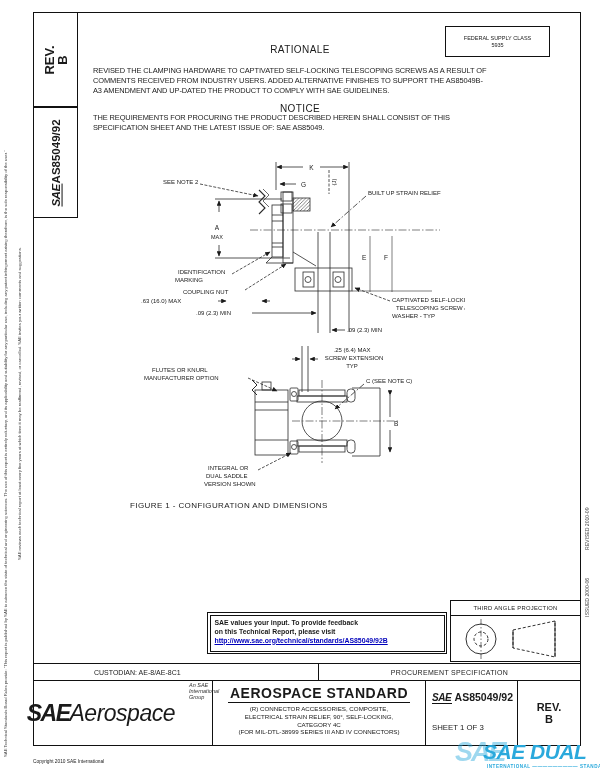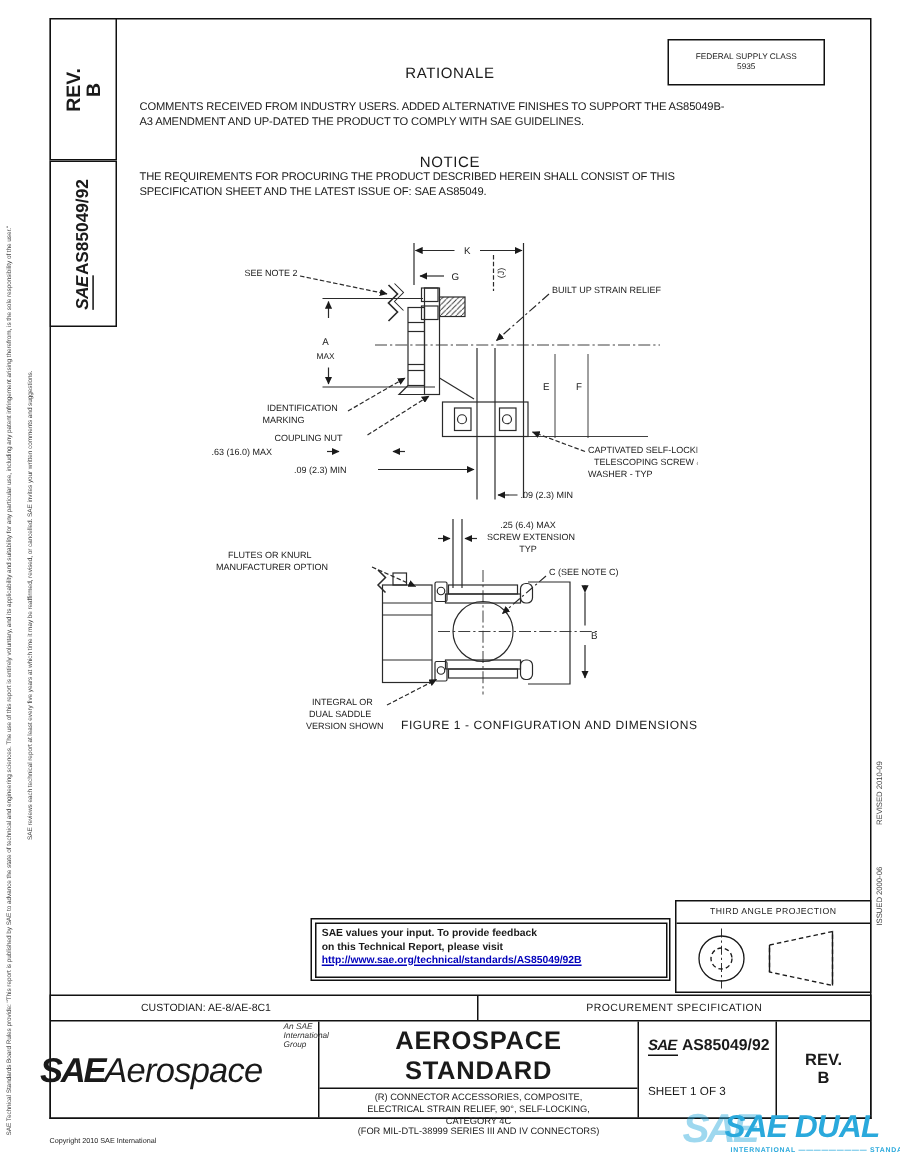--- a/index.html
+++ b/index.html
@@ -11,37 +11,37 @@
   .frame{left:33px;top:12px;width:548px;height:734px;border:1px solid #111;box-sizing:border-box;}
   .box{border:1px solid #111;box-sizing:border-box;background:#fff;}
   .revbox{left:33px;top:12px;width:45px;height:95px;display:flex;align-items:center;justify-content:center;}
   .revbox .rot{transform:rotate(-90deg);text-align:center;font-weight:bold;font-size:13px;line-height:13px;}
   .asbox{left:33px;top:107px;width:45px;height:111px;display:flex;align-items:center;justify-content:center;}
   .asbox .rot{transform:rotate(-90deg);white-space:nowrap;font-size:11.5px;font-weight:bold;}
   .saeglyph{font-style:italic;font-weight:bold;letter-spacing:-0.5px;border-bottom:1.5px solid #111;padding-right:1px;}
   .fscbox{left:445px;top:26px;width:105px;height:31px;display:flex;flex-direction:column;align-items:center;justify-content:center;font-size:5.5px;line-height:7px;text-align:center;}
   .heading{left:90px;width:420px;text-align:center;font-size:10px;font-weight:normal;letter-spacing:0.4px;}
   .bodytext{left:93px;font-size:7.45px;line-height:10px;white-space:nowrap;letter-spacing:-0.1px;}
-  .caption{left:130px;top:479px;width:335px;text-align:right;font-size:8px;letter-spacing:0.4px;}
+  .caption{left:130px;top:501px;width:335px;text-align:left;font-size:8px;letter-spacing:0.4px;}
   .fbouter{left:207px;top:612px;width:240px;height:42px;border:1.5px solid #111;box-sizing:border-box;padding:1.5px;}
   .fbinner{border:1.5px solid #111;box-sizing:border-box;width:100%;height:100%;padding:2px 4px;font-size:6.9px;font-weight:bold;line-height:9px;}
   .fbinner a{color:#0000bb;}
   .projbox{left:450px;top:600px;width:131px;height:62px;}
   .projhead{border-bottom:1px solid #111;height:14px;line-height:14px;text-align:center;font-size:5.8px;letter-spacing:0.3px;}
   .custrow{left:33px;top:663px;width:548px;height:18px;display:flex;border:1px solid #111;box-sizing:border-box;font-size:7px;}
   .custcell{width:285px;border-right:1px solid #111;box-sizing:border-box;display:flex;align-items:center;padding-left:60px;}
   .proccell{flex:1;display:flex;align-items:center;justify-content:center;letter-spacing:0.3px;}
   .titleblock{left:33px;top:681px;width:548px;height:65px;display:flex;border:1px solid #111;border-top:none;box-sizing:border-box;}
   .logocell{width:179px;border-right:1px solid #111;box-sizing:border-box;display:flex;flex-direction:row;align-items:center;justify-content:center;}
   .logoline{font-size:23px;line-height:23px;white-space:nowrap;}
   .logoline .sae{font-style:italic;font-weight:bold;letter-spacing:-1.5px;}
   .logoline .aero{font-style:italic;font-weight:normal;letter-spacing:-0.5px;}
   .tagline{font-size:5.5px;font-style:italic;color:#333;align-self:flex-start;margin-left:14px;margin-top:1px;}
   .subjcell{width:213px;border-right:1px solid #111;box-sizing:border-box;text-align:center;padding-top:3px;}
-  .astitle{font-size:17px;font-weight:bold;letter-spacing:0.5px;display:inline-block;border-bottom:1.5px solid #111;padding:0 2px 1px 2px;}
+  .astitle{font-size:14px;font-weight:bold;letter-spacing:0.5px;display:inline-block;border-bottom:1.5px solid #111;padding:0 2px 1px 2px;}
   .subjlines{font-size:6.2px;line-height:7.8px;margin-top:2px;}
   .doccell{width:92px;border-right:1px solid #111;box-sizing:border-box;padding:10px 0 0 6px;}
   .docnum{font-size:10.5px;font-weight:bold;white-space:nowrap;}
   .docnum .saeglyph{font-size:10px;}
   .sheet{font-size:7.8px;margin-top:20px;}
   .revcell{flex:1;display:flex;flex-direction:column;align-items:center;justify-content:center;font-weight:bold;}
   .revcell .rl{font-size:11px;line-height:12px;}
   .copyright{left:33px;top:748px;width:560px;font-size:4.8px;line-height:5.7px;white-space:pre;color:#222;}
   .wm{color:#2aa9dc;}
   .wmbrand{left:483px;top:740px;font-size:21px;font-weight:bold;font-style:italic;letter-spacing:-0.5px;white-space:nowrap;}
@@ -73,20 +73,21 @@
   </div>
 </div>
 
 <div class="abs box fscbox">
   <div>FEDERAL SUPPLY CLASS</div>
   <div>5935</div>
 </div>
 
 <div class="abs heading" style="top:44px;">RATIONALE</div>
 <div class="abs bodytext" style="top:66px;">
+  <div>REVISED THE CLAMPING HARDWARE TO CAPTIVATED SELF-LOCKING TELESCOPING SCREWS AS A RESULT OF</div>
   <div>COMMENTS RECEIVED FROM INDUSTRY USERS.  ADDED ALTERNATIVE FINISHES TO SUPPORT THE AS85049B-</div>
   <div>A3 AMENDMENT AND UP-DATED THE PRODUCT TO COMPLY WITH SAE GUIDELINES.</div>
 </div>
 <div class="abs heading" style="top:103px;">NOTICE</div>
 <div class="abs bodytext" style="top:113px;">
   <div>THE REQUIREMENTS FOR PROCURING THE PRODUCT DESCRIBED HEREIN SHALL CONSIST OF THIS</div>
   <div>SPECIFICATION SHEET AND THE LATEST ISSUE OF: SAE AS85049.</div>
 </div>
 
 <svg class="abs" style="left:130px;top:160px;" width="335" height="330" viewBox="130 160 335 330">

